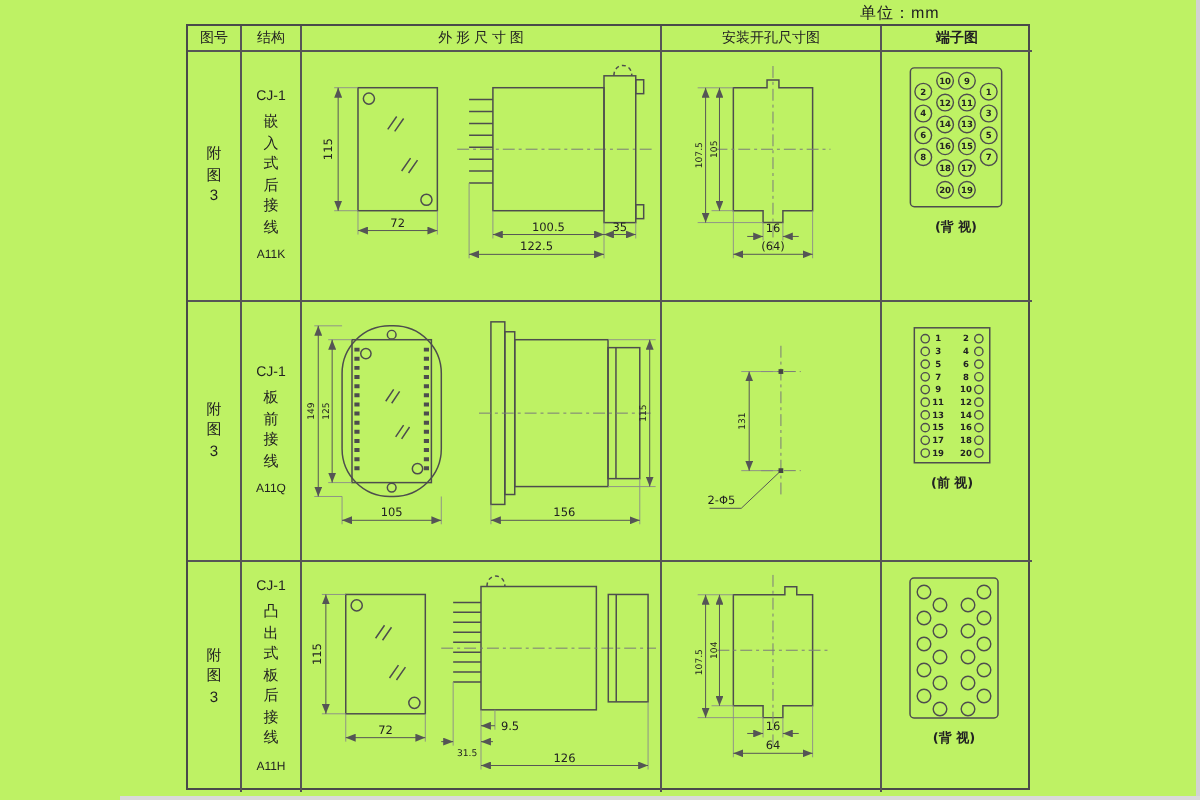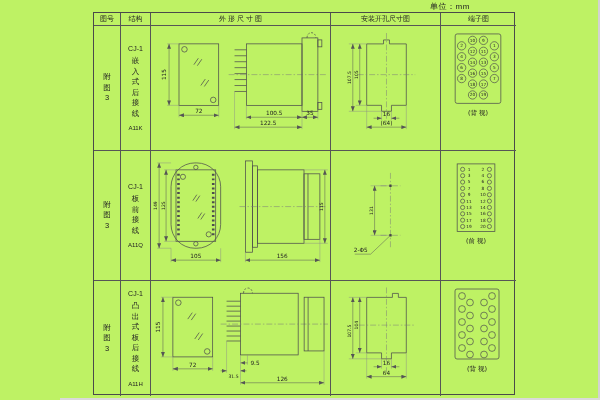--- a/index.html
+++ b/index.html
@@ -6,21 +6,21 @@
   .page{position:relative;width:600px;height:400px;background:#bef264;
         font-family:"Liberation Sans","DejaVu Sans",sans-serif;overflow:hidden;}
   .unit{position:absolute;left:430px;top:1px;font-size:8px;color:#222;letter-spacing:.5px;}
   .tbl{position:absolute;left:93px;top:12px;width:422px;height:383px;
        display:grid;grid-template-columns:27px 30px 180px 110px 75px;
        grid-template-rows:13px 125px 130px 115px;
        border:1px solid #4a4a4a;box-sizing:border-box;}
   .cell{border-right:1px solid #565656;border-bottom:1px solid #565656;
         display:flex;align-items:center;justify-content:center;position:relative;
         box-sizing:border-box;overflow:hidden;}
-  .cell.lastcol{border-right:none;}
+  .cell.lastcol{border-right:none;font-weight:bold;}
   .cell.lastrow{border-bottom:none;}
   .hcell{font-size:7px;color:#222;}
   .vtext{white-space:pre-line;text-align:center;font-size:7.5px;line-height:10.5px;color:#222;}
   .struct{display:flex;flex-direction:column;align-items:center;justify-content:center;}
   .model{font-size:7px;color:#222;margin-bottom:4px;}
   .vname{white-space:pre-line;text-align:center;font-size:7.5px;line-height:10.5px;color:#222;}
   .code{font-size:6px;color:#222;margin-top:6px;}
   svg{display:block;width:100%;height:100%;}
   .ln{fill:none;stroke:#4d4d4d;stroke-width:.75;}
   .cl{fill:none;stroke:#7a7a7a;stroke-width:.5;stroke-dasharray:6 2 1.5 2;}

